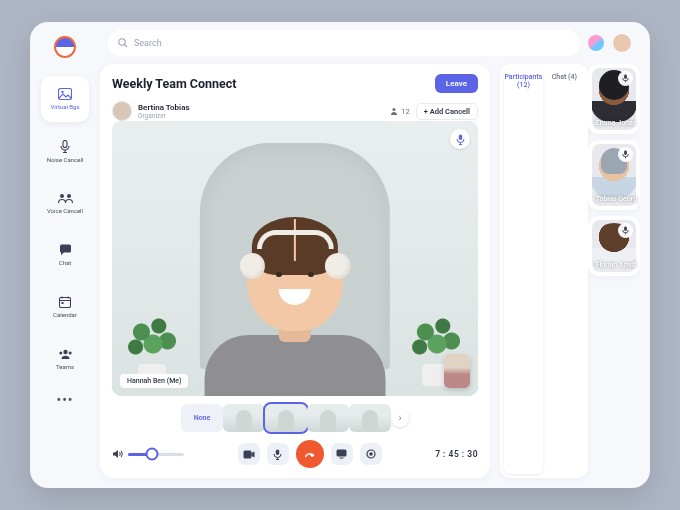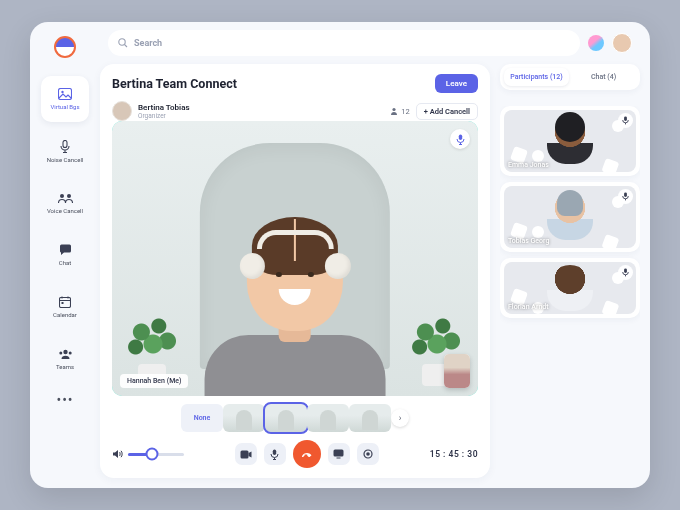--- a/index.html
+++ b/index.html
@@ -9,21 +9,21 @@
   
   .sidebar { width: 70px; padding: 14px 0; display: flex; flex-direction: column; align-items: center; gap: 6px; }
   .logo { width: 22px; height: 22px; border-radius: 50%; background: linear-gradient(180deg,#5b63e6 0%,#5b63e6 50%,#fff 50%,#fff 100%); border: 2px solid #f06a3f; margin-bottom: 12px; }
   .nav-item { width: 48px; height: 46px; border-radius: 10px; display: flex; flex-direction: column; align-items: center; justify-content: center; gap: 3px; cursor: pointer; color: #4a4f5d; font-size: 6px; }
   .nav-item.active { background: #fff; box-shadow: 0 2px 6px rgba(40,50,90,0.08); color: #5b63e6; }
   .nav-item .ic { font-size: 13px; line-height: 1; display:flex; align-items:center; justify-content:center; }
   .more { font-size: 14px; letter-spacing: 1px; color:#4a4f5d; margin-top:4px; cursor:pointer;}
   
   
   .main { flex: 1; display: flex; flex-direction: column; padding: 0 10px 10px 0; }
-  .topbar { height: 42px; display: flex; align-items: center; gap: 8px; padding: 0 8px; font-weight: bold; }
+  .topbar { height: 42px; display: flex; align-items: center; gap: 8px; padding: 0 8px; }
   .search { flex: 1; height: 26px; border-radius: 13px; background: #fff; display: flex; align-items: center; padding: 0 10px; font-size: 9px; color: #9aa1b3; gap:6px;}
   .top-avatar { width: 20px; height: 20px; border-radius: 50%; background: #e8c9b0; border:1px solid #fff; }
   .bell { width:16px; height:16px; border-radius:50%; background:linear-gradient(140deg,#ff9ad1 40%,#6ec8ff 60%); }
   
   .content { flex:1; display:flex; gap:10px; }
   .center { flex:1; background:#fff; border-radius:14px; padding:10px 12px 10px 12px; display:flex; flex-direction:column; box-shadow: 0 2px 8px rgba(40,50,90,0.05);}
   
   .title-row { display:flex; align-items:center; justify-content:space-between; margin-bottom:8px;}
   .title { font-size:12.5px; font-weight:700; color:#1e2230;}
   .leave { background:#5b63e6; color:#fff; font-size:8px; font-weight:600; padding:5px 11px; border-radius:6px; cursor:pointer;}
@@ -75,21 +75,21 @@
   .vol-ic{ font-size:10px; color:#3b4054;}
   .slider{ width:56px; height:3px; background:#d9deea; border-radius:2px; position:relative;}
   .slider::before{content:""; position:absolute; left:0; top:0; bottom:0; width:42%; background:#5b63e6; border-radius:2px;}
   .slider::after{content:""; position:absolute; left:42%; top:50%; transform:translate(-50%,-50%); width:9px; height:9px; background:#fff; border:2px solid #5b63e6; border-radius:50%;}
   .ctrl-btns{ display:flex; align-items:center; gap:7px;}
   .cbtn{ width:22px; height:22px; border-radius:7px; background:#edf0f7; display:flex; align-items:center; justify-content:center; font-size:10px; color:#3b4054; cursor:pointer;}
   .cbtn.end{ width:28px; height:28px; border-radius:50%; background:#f0582f; color:#fff; font-size:12px;}
   .timer{ font-size:8.5px; color:#30354a; font-weight:600; letter-spacing:0.5px;}
   
   
-  .rpanel { width:140px; display:flex; flex-direction:column; gap:16px;}
+  .rpanel { width:140px; display:flex; flex-direction:row; gap:0;}
   .tabs { background:#fff; border-radius:10px; padding:4px; display:flex; gap:2px; box-shadow:0 2px 6px rgba(40,50,90,0.05);}
   .tab { flex:1; text-align:center; font-size:7px; padding:5px 0; border-radius:7px; cursor:pointer; color:#6a7183; font-weight:500;}
   .tab.on { background:#fff; color:#5b63e6; box-shadow:0 1px 3px rgba(40,50,90,0.1);}
   .plist { flex:1; overflow:hidden; display:flex; flex-direction:column; gap:6px;}
   .pcard { background:#fff; border-radius:10px; height:70px; position:relative; overflow:hidden; box-shadow:0 2px 6px rgba(40,50,90,0.05);}
   .pcard:last-child{ height:60px;}
   .pbg { position:absolute; inset:4px; border-radius:8px; background:#e7e9ee; overflow:hidden;}
   .pav { position:absolute; left:50%; top:50%; transform:translate(-50%,-50%); width:46px; height:46px; border-radius:50% 50% 40% 40%; }
   .pav.a{ background:radial-gradient(circle at 50% 30%, #f0d3bd 38%, transparent 39%), linear-gradient(180deg, transparent 55%, #525560 55%); }
   .pav.b{ background:radial-gradient(circle at 50% 30%, #8a5c3d 38%, transparent 39%), linear-gradient(180deg, transparent 55%, #2d2d33 55%); }
@@ -186,21 +186,21 @@
           </span>
         <span>Search</span>
       </div>
       <div class="bell"></div>
       <div class="top-avatar"></div>
     </div>
 
     <div class="content">
       <div class="center">
         <div class="title-row">
-          <div class="title">Bertina Team Connect</div>
+          <div class="title">Weekly Team Connect</div>
           <div class="leave">Leave</div>
         </div>
         <div class="org-row">
           <div class="org-left">
             <div class="org-ava"></div>
             <div>
               <div class="org-name">Bertina Tobias</div>
               <div class="org-sub">Organizer</div>
             </div>
           </div>
@@ -295,21 +295,21 @@
                   <rect x="3.5" y="8.5" width="4" height="1" fill="#3b4054"></rect>
                 </svg>
               </div>
             <div class="cbtn">
                 <svg width="10" height="10" viewBox="0 0 10 10">
                   <circle cx="5" cy="5" r="4" fill="none" stroke="#3b4054" stroke-width="1.2"></circle>
                   <circle cx="5" cy="5" r="1.8" fill="#3b4054"></circle>
                 </svg>
               </div>
           </div>
-          <div class="timer">15 : 45 : 30</div>
+          <div class="timer">7 : 45 : 30</div>
         </div>
       </div>
 
       <div class="rpanel">
         <div class="tabs">
           <div class="tab on">Participants (12)</div>
           <div class="tab">Chat (4)</div>
         </div>
         <div class="plist">
           <div class="pcard">

